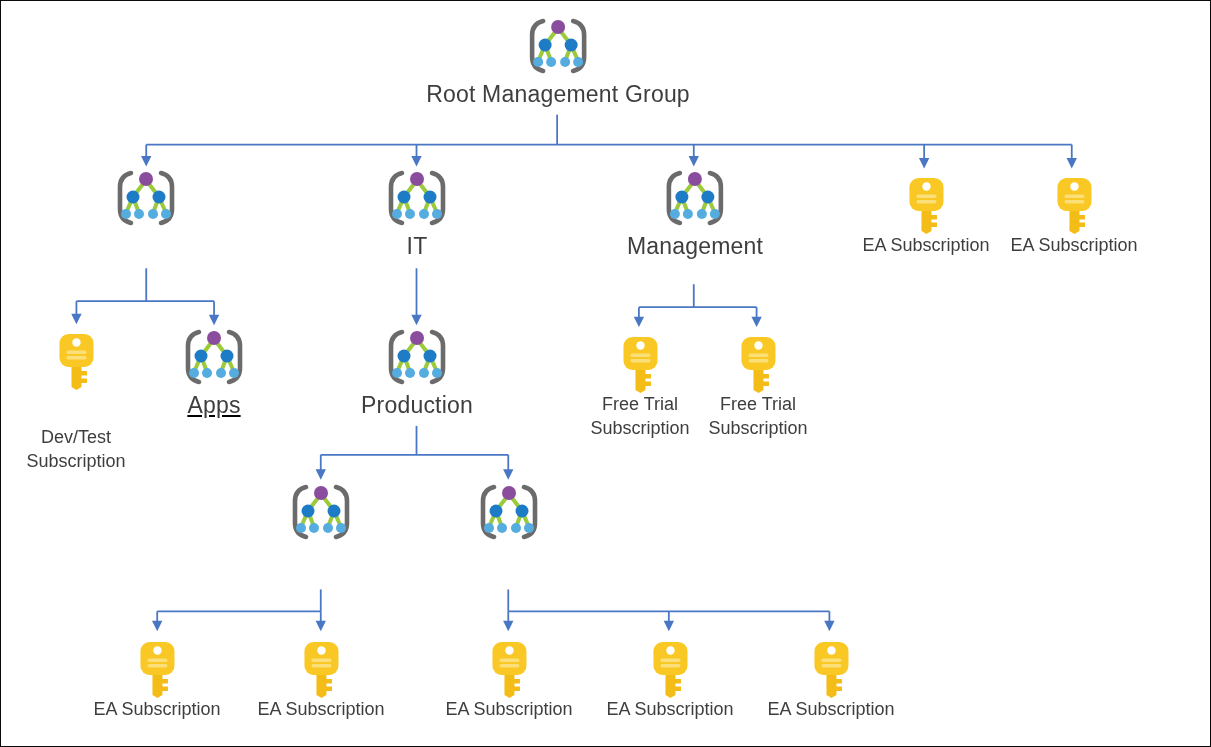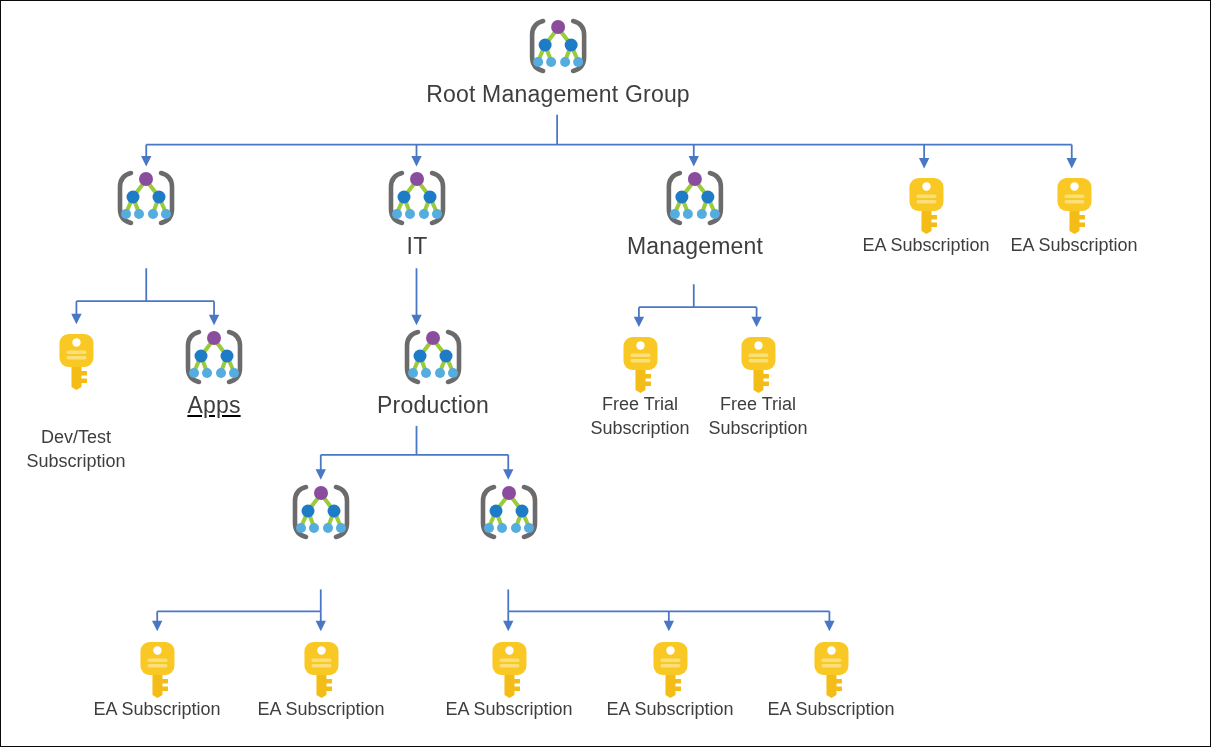--- a/index.html
+++ b/index.html
@@ -197,21 +197,21 @@
     <circle cx="32" cy="10" r="7" style="fill:var(--node_purple)"></circle>
     <circle cx="19" cy="28" r="6.5" style="fill:var(--node_blue)"></circle>
     <circle cx="45" cy="28" r="6.5" style="fill:var(--node_blue)"></circle>
     <circle cx="12" cy="45" r="5" style="fill:var(--node_light_blue)"></circle>
     <circle cx="25" cy="45" r="5" style="fill:var(--node_light_blue)"></circle>
     <circle cx="39" cy="45" r="5" style="fill:var(--node_light_blue)"></circle>
     <circle cx="52" cy="45" r="5" style="fill:var(--node_light_blue)"></circle>
   </svg>
         <div class="label">Apps</div>
       </div>
-      <div class="node mg" style="left: 432px; top: 327px;">
+      <div class="node mg" style="left: 416px; top: 327px;">
         <svg class="icon" width="64" height="58" viewBox="0 0 64 58">
     <path d="M17 4 C 9 6, 6 11, 6 18 L 6 40 C 6 47, 9 52, 17 54" style="stroke:var(--bracket_gray)" stroke-width="4.6" fill="none" stroke-linecap="round"></path>
     <path d="M47 4 C 55 6, 58 11, 58 18 L 58 40 C 58 47, 55 52, 47 54" style="stroke:var(--bracket_gray)" stroke-width="4.6" fill="none" stroke-linecap="round"></path>
     <g style="stroke:var(--edge_green)" stroke-width="4" stroke-linecap="round">
       <line x1="32" y1="11" x2="19" y2="28"></line>
             <line x1="32" y1="11" x2="45" y2="28"></line>
       <line x1="19" y1="28" x2="12" y2="44"></line>
             <line x1="19" y1="28" x2="25" y2="44"></line>
       <line x1="45" y1="28" x2="39" y2="44"></line>
             <line x1="45" y1="28" x2="52" y2="44"></line>

